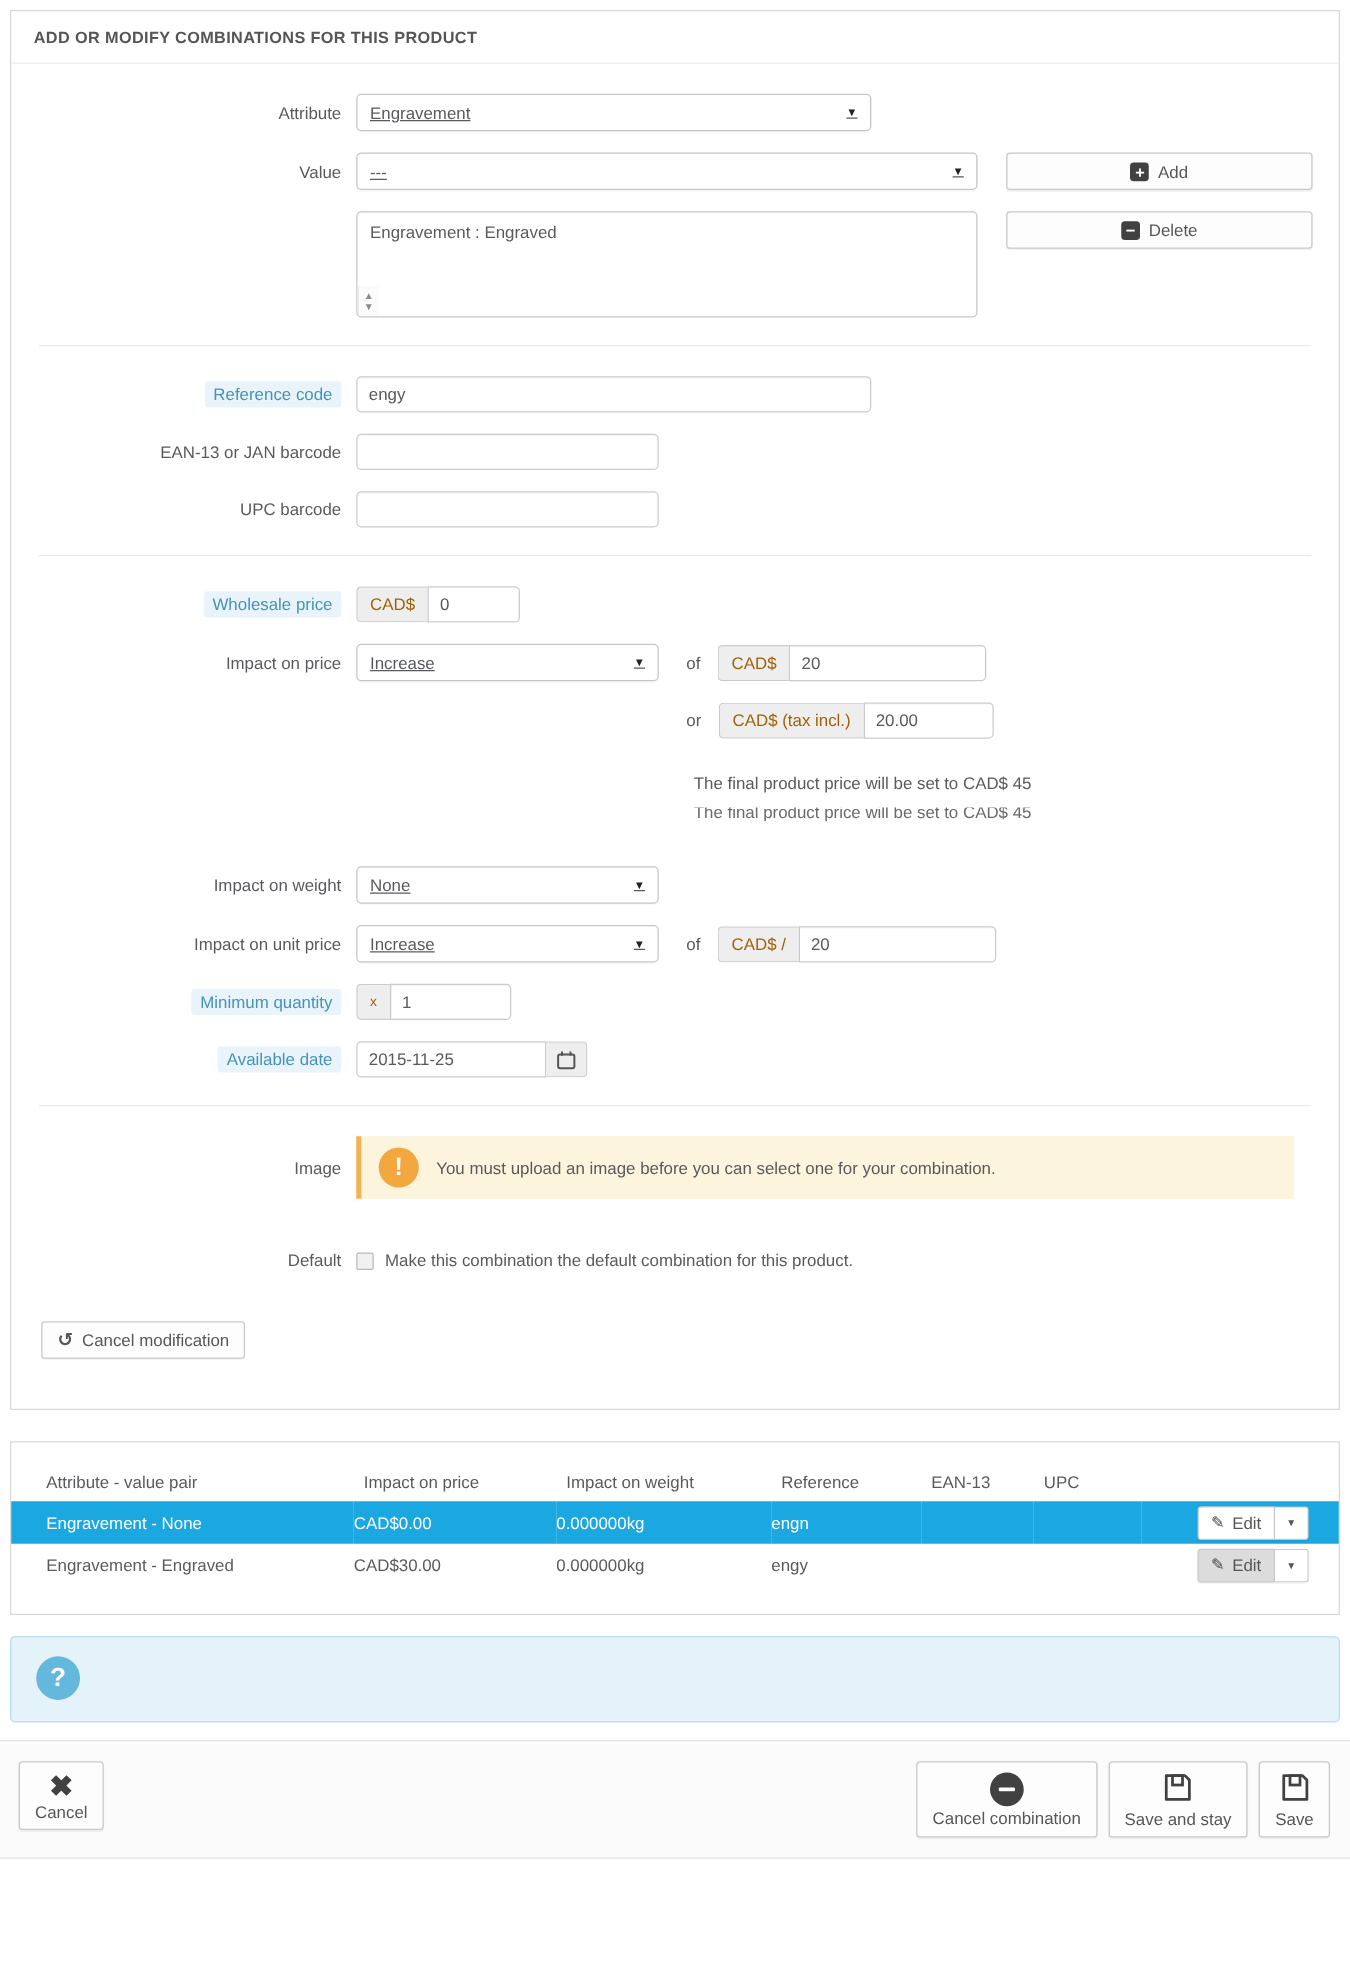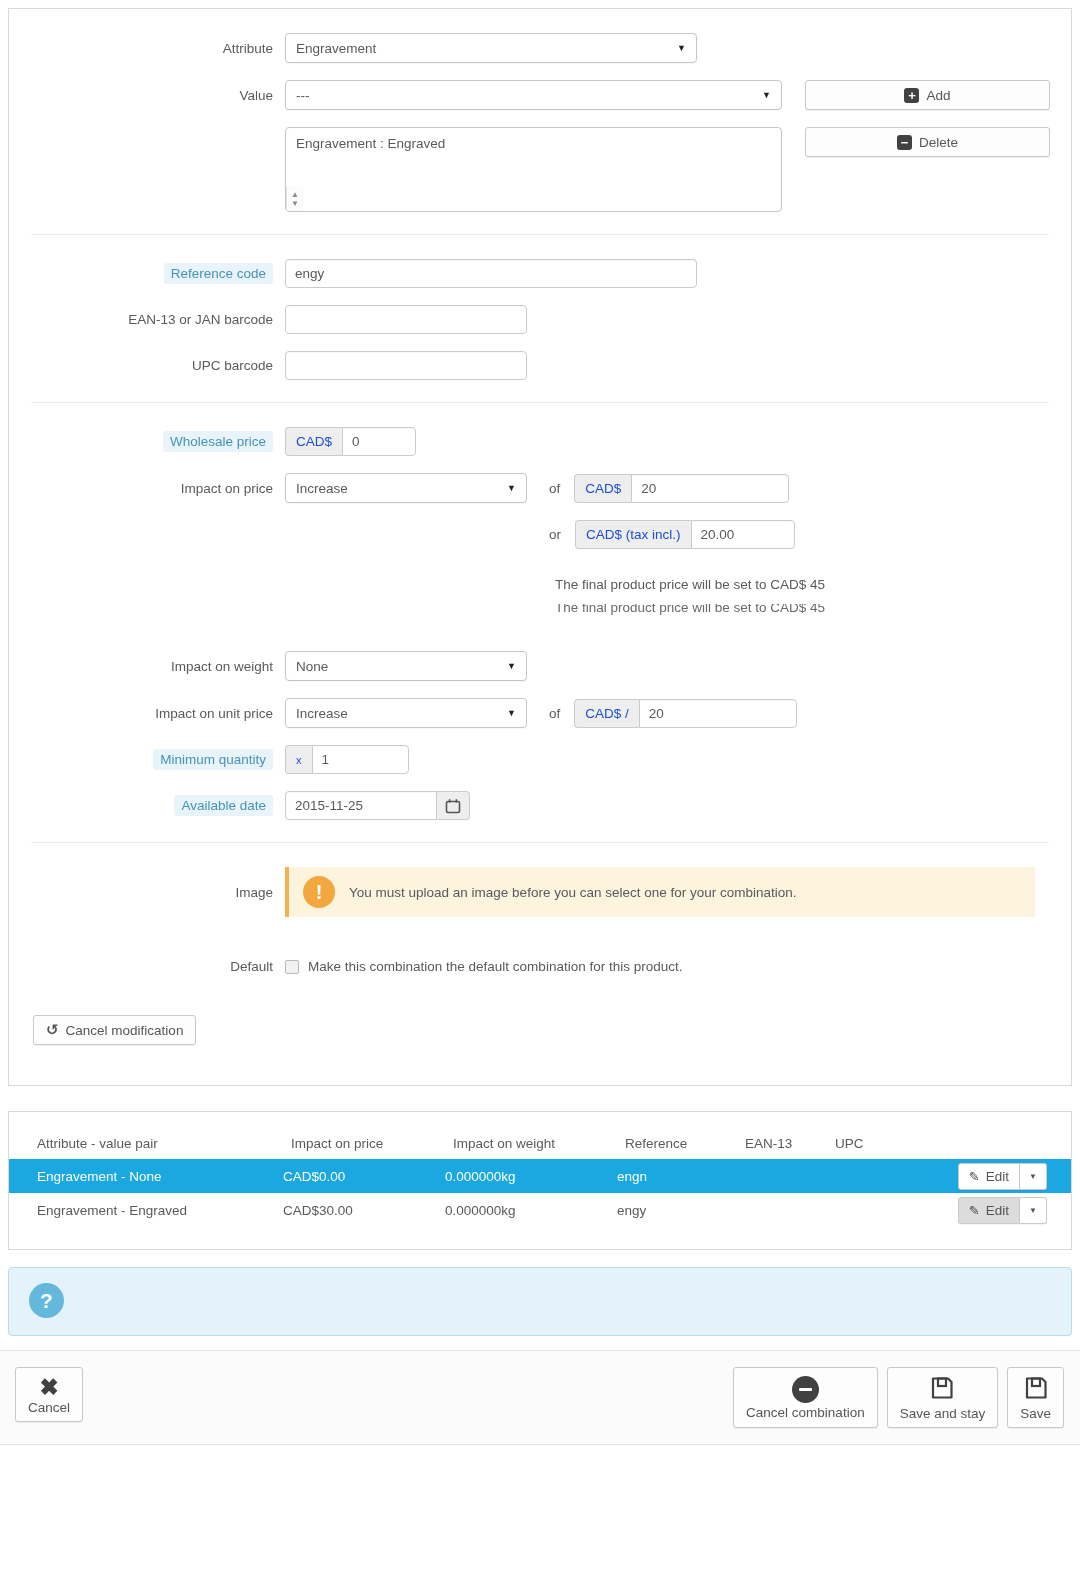--- a/index.html
+++ b/index.html
@@ -34,28 +34,28 @@
 
   
   .tinput {
     height:29px; border:1px solid #cbcbcb; border-radius:4px;
     padding:0 9px; font-size:13.5px; color:#585a5d; background:#fff;
     font-family:inherit; outline:none; box-shadow:inset 0 1px 1px rgba(0,0,0,.03);
   }
   .sel {
     height:30px; border:1px solid #c6c6c6; border-radius:4px; background:#fff;
     display:flex; align-items:center; padding:0 10px; color:#585a5d;
-    justify-content:space-between; box-shadow:0 1px 1px rgba(0,0,0,.03);
+    justify-content:space-between; box-shadow:0 1px 1px rgba(0,0,0,.03);text-decoration:underline;
   }
   .sel .caret { font-size:9px; color:#222; margin-left:8px; }
   .igroup { display:flex; }
   .iaddon {
     background:#eee; border:1px solid #cbcbcb; border-right:0;
     border-radius:4px 0 0 4px; display:flex; align-items:center;
-    padding:0 10px; height:29px; color:#1d4ed8; white-space:nowrap;
+    padding:0 10px; height:29px; color:#a16207; white-space:nowrap;
   }
   .igroup .tinput { border-radius:0 4px 4px 0; }
   .iaddon.right { border-radius:0 4px 4px 0; border-left:0; border-right:1px solid #cbcbcb; }
   .igroup .tinput.left { border-radius:4px 0 0 4px; }
   .oflbl { margin:0 14px 0 22px; color:#585a5d; }
 
   
   .btn {
     display:inline-flex; align-items:center; justify-content:center;
     background:#fdfdfd; border:1px solid #c9c9c9; border-radius:3px;
@@ -164,20 +164,21 @@
   .note { color:#585a5d; }
   .note2 { clip-path: inset(4px 0 0 0); color:#6a6a6a; }
   .spacer242 { width:242px; }
 </style>
 </head>
 <body>
 
 <div class="page">
 
   <div class="panel">
+    <div class="panel-heading">ADD OR MODIFY COMBINATIONS FOR THIS PRODUCT</div>
 
     <div class="form-area">
 
       <div class="frow">
         <div class="flabel">Attribute</div>
         <div class="sel" style="width:412px">
           <span>Engravement</span>
           <span class="caret">▼</span>
         </div>
       </div>

